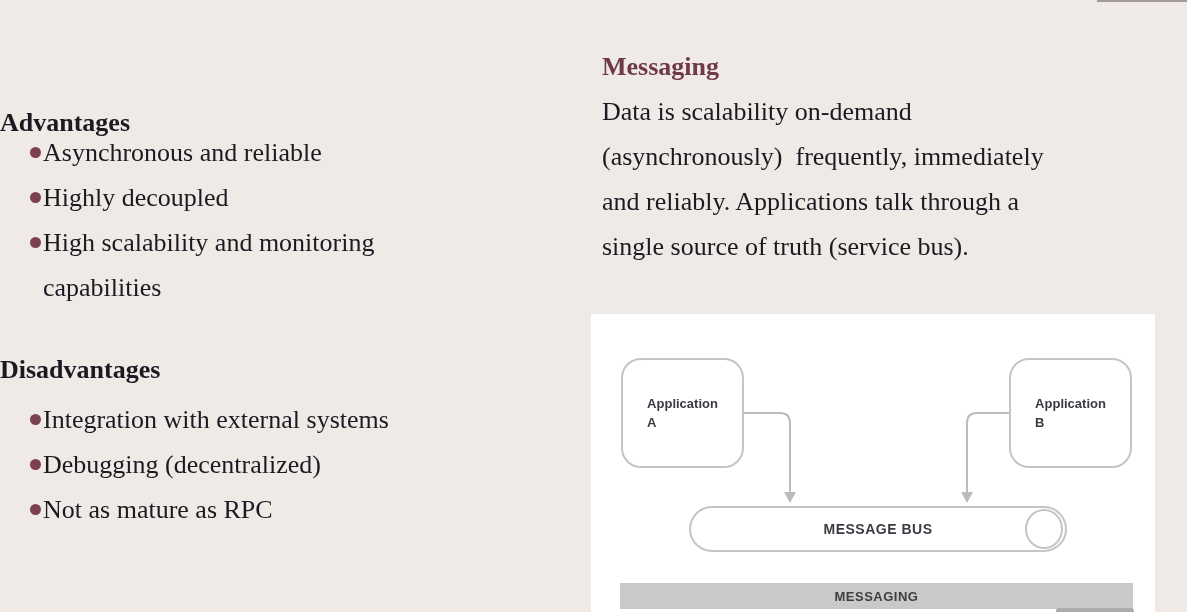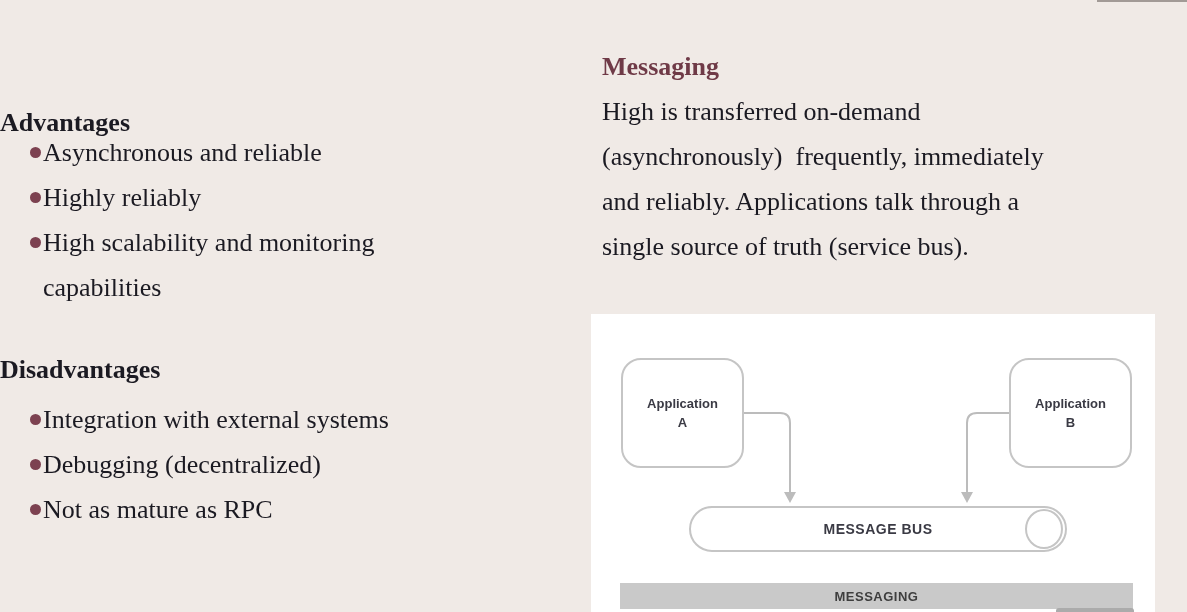--- a/index.html
+++ b/index.html
@@ -63,21 +63,21 @@
     position:absolute;top:44px;width:123px;height:110px;
     background:#ffffff;
     border:2px solid #c5c5c5;border-radius:20px;
     display:flex;flex-direction:column;align-items:center;justify-content:center;
     box-sizing:border-box;
   }
   .app-box-a{left:30px;}
   .app-box-b{left:418px;}
   .app-label{
     font-size:13px;font-weight:bold;color:#3a3a44;
-    line-height:19px;text-align:center;
+    line-height:19px;
   }
   .arrow-svg{position:absolute;left:0;top:0;width:564px;height:298px;}
   .bus-capsule{
     position:absolute;left:98px;top:192px;width:378px;height:46px;
     background:#ffffff;
     border:2px solid #c5c5c5;border-radius:23px;
     box-sizing:border-box;
     display:flex;align-items:center;justify-content:center;
   }
   .bus-endcap{
@@ -112,21 +112,21 @@
 
     <div class="list-heading heading-adv">Advantages</div>
 
     <ul class="bullet-list list-adv">
       <li class="bullet-item">
         <span class="bullet-dot"></span>
         <span class="li-line">Asynchronous and reliable</span>
       </li>
       <li class="bullet-item">
         <span class="bullet-dot"></span>
-        <span class="li-line">Highly reliably</span>
+        <span class="li-line">Highly decoupled</span>
       </li>
       <li class="bullet-item">
         <span class="bullet-dot"></span>
         <span class="li-line">High scalability and monitoring</span>
         <span class="li-line">capabilities</span>
       </li>
     </ul>
 
     <div class="list-heading heading-dis">Disadvantages</div>
 
@@ -142,21 +142,21 @@
       <li class="bullet-item">
         <span class="bullet-dot"></span>
         <span class="li-line">Not as mature as RPC</span>
       </li>
     </ul>
   </div>
 
   <div class="msg-heading">Messaging</div>
 
   <div class="msg-paragraph">
-    <span class="para-line">High is transferred on-demand</span>
+    <span class="para-line">Data is scalability on-demand</span>
     <span class="para-line">(asynchronously)  frequently, immediately</span>
     <span class="para-line">and reliably. Applications talk through a</span>
     <span class="para-line">single source of truth (service bus).</span>
   </div>
 
   <div class="diagram-panel">
 
     <svg class="arrow-svg" viewBox="0 0 564 298" xmlns="http://www.w3.org/2000/svg">
 
       <path d="M153 99 H189 Q199 99 199 109 V179" fill="none" stroke="#bcbcbc" stroke-width="2"></path>

